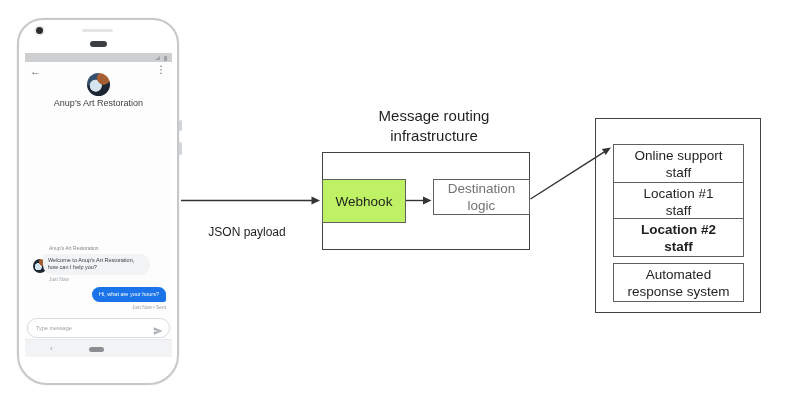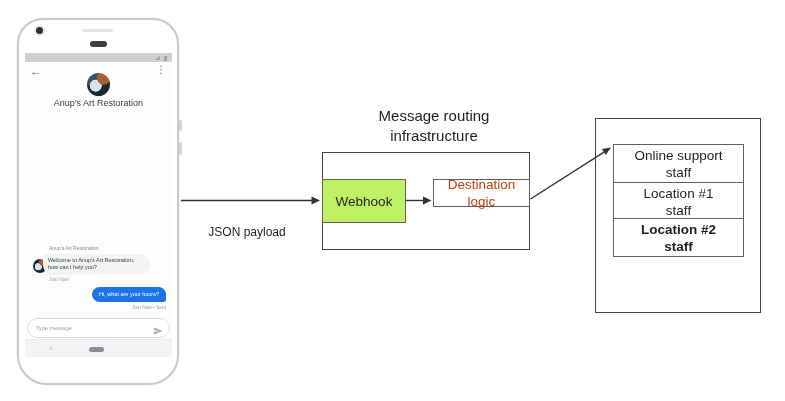--- a/index.html
+++ b/index.html
@@ -82,25 +82,25 @@
               text-align:center; font-size:12px; color:#1f1f1f;margin-top:44px; }
   .lbl-routing { position:absolute; left:340px; top:106px; width:188px;
                  text-align:center; font-size:15px; line-height:19.5px;
                  color:#1f1f1f; white-space:pre-line; }
   .box-routing { position:absolute; left:322px; top:152px; width:208px; height:98px;
                  border:1.5px solid #424242; background:transparent; }
   .box-webhook { position:absolute; left:322px; top:179px; width:84px; height:44px;
                  border:1.5px solid #5f5f5f; background:#bef264;
                  display:flex; align-items:center; justify-content:center;
                  font-size:13.5px; color:#1f1f1f; }
-  .box-dest { position:absolute; left:433px; top:179px; width:97px; height:28px;
+  .box-dest { position:absolute; left:433px; top:179px; width:97px; height:36px;
               border:1.5px solid #5f5f5f; background:#ffffff;
               display:flex; align-items:center; justify-content:center;
               text-align:center; font-size:13.5px; line-height:17px;
-              color:#c2410c; white-space:pre-line; }
+              color:#737373; white-space:pre-line; }
   .lbl-brand { position:absolute; left:628px; top:98px; width:105px;
                text-align:center; font-size:15px; color:#1f1f1f; }
   .box-brand { position:absolute; left:595px; top:118px; width:166px; height:195px;
                border:1.5px solid #424242; }
   .brand-item { position:absolute; left:613px; width:131px; height:39px;
                 border:1.5px solid #5f5f5f; background:#ffffff;
                 display:flex; align-items:center; justify-content:center;
                 text-align:center; font-size:13.5px; line-height:17px;
                 color:#1f1f1f; white-space:pre-line; }
   .bi-0 { top:144px; } .bi-1 { top:182px; } .bi-2 { top:218px;font-weight:bold; } .bi-3 { top:263px; }
@@ -173,14 +173,16 @@
   <div class="box-dest">Destination
 logic</div>
 
   <div class="box-brand"></div>
   <div class="brand-item bi-0">Online support
 staff</div>
   <div class="brand-item bi-1">Location #1
 staff</div>
   <div class="brand-item bi-2">Location #2
 staff</div>
+  <div class="brand-item bi-3">Automated
+response system</div>
 
 </div>
 
 </body></html>

